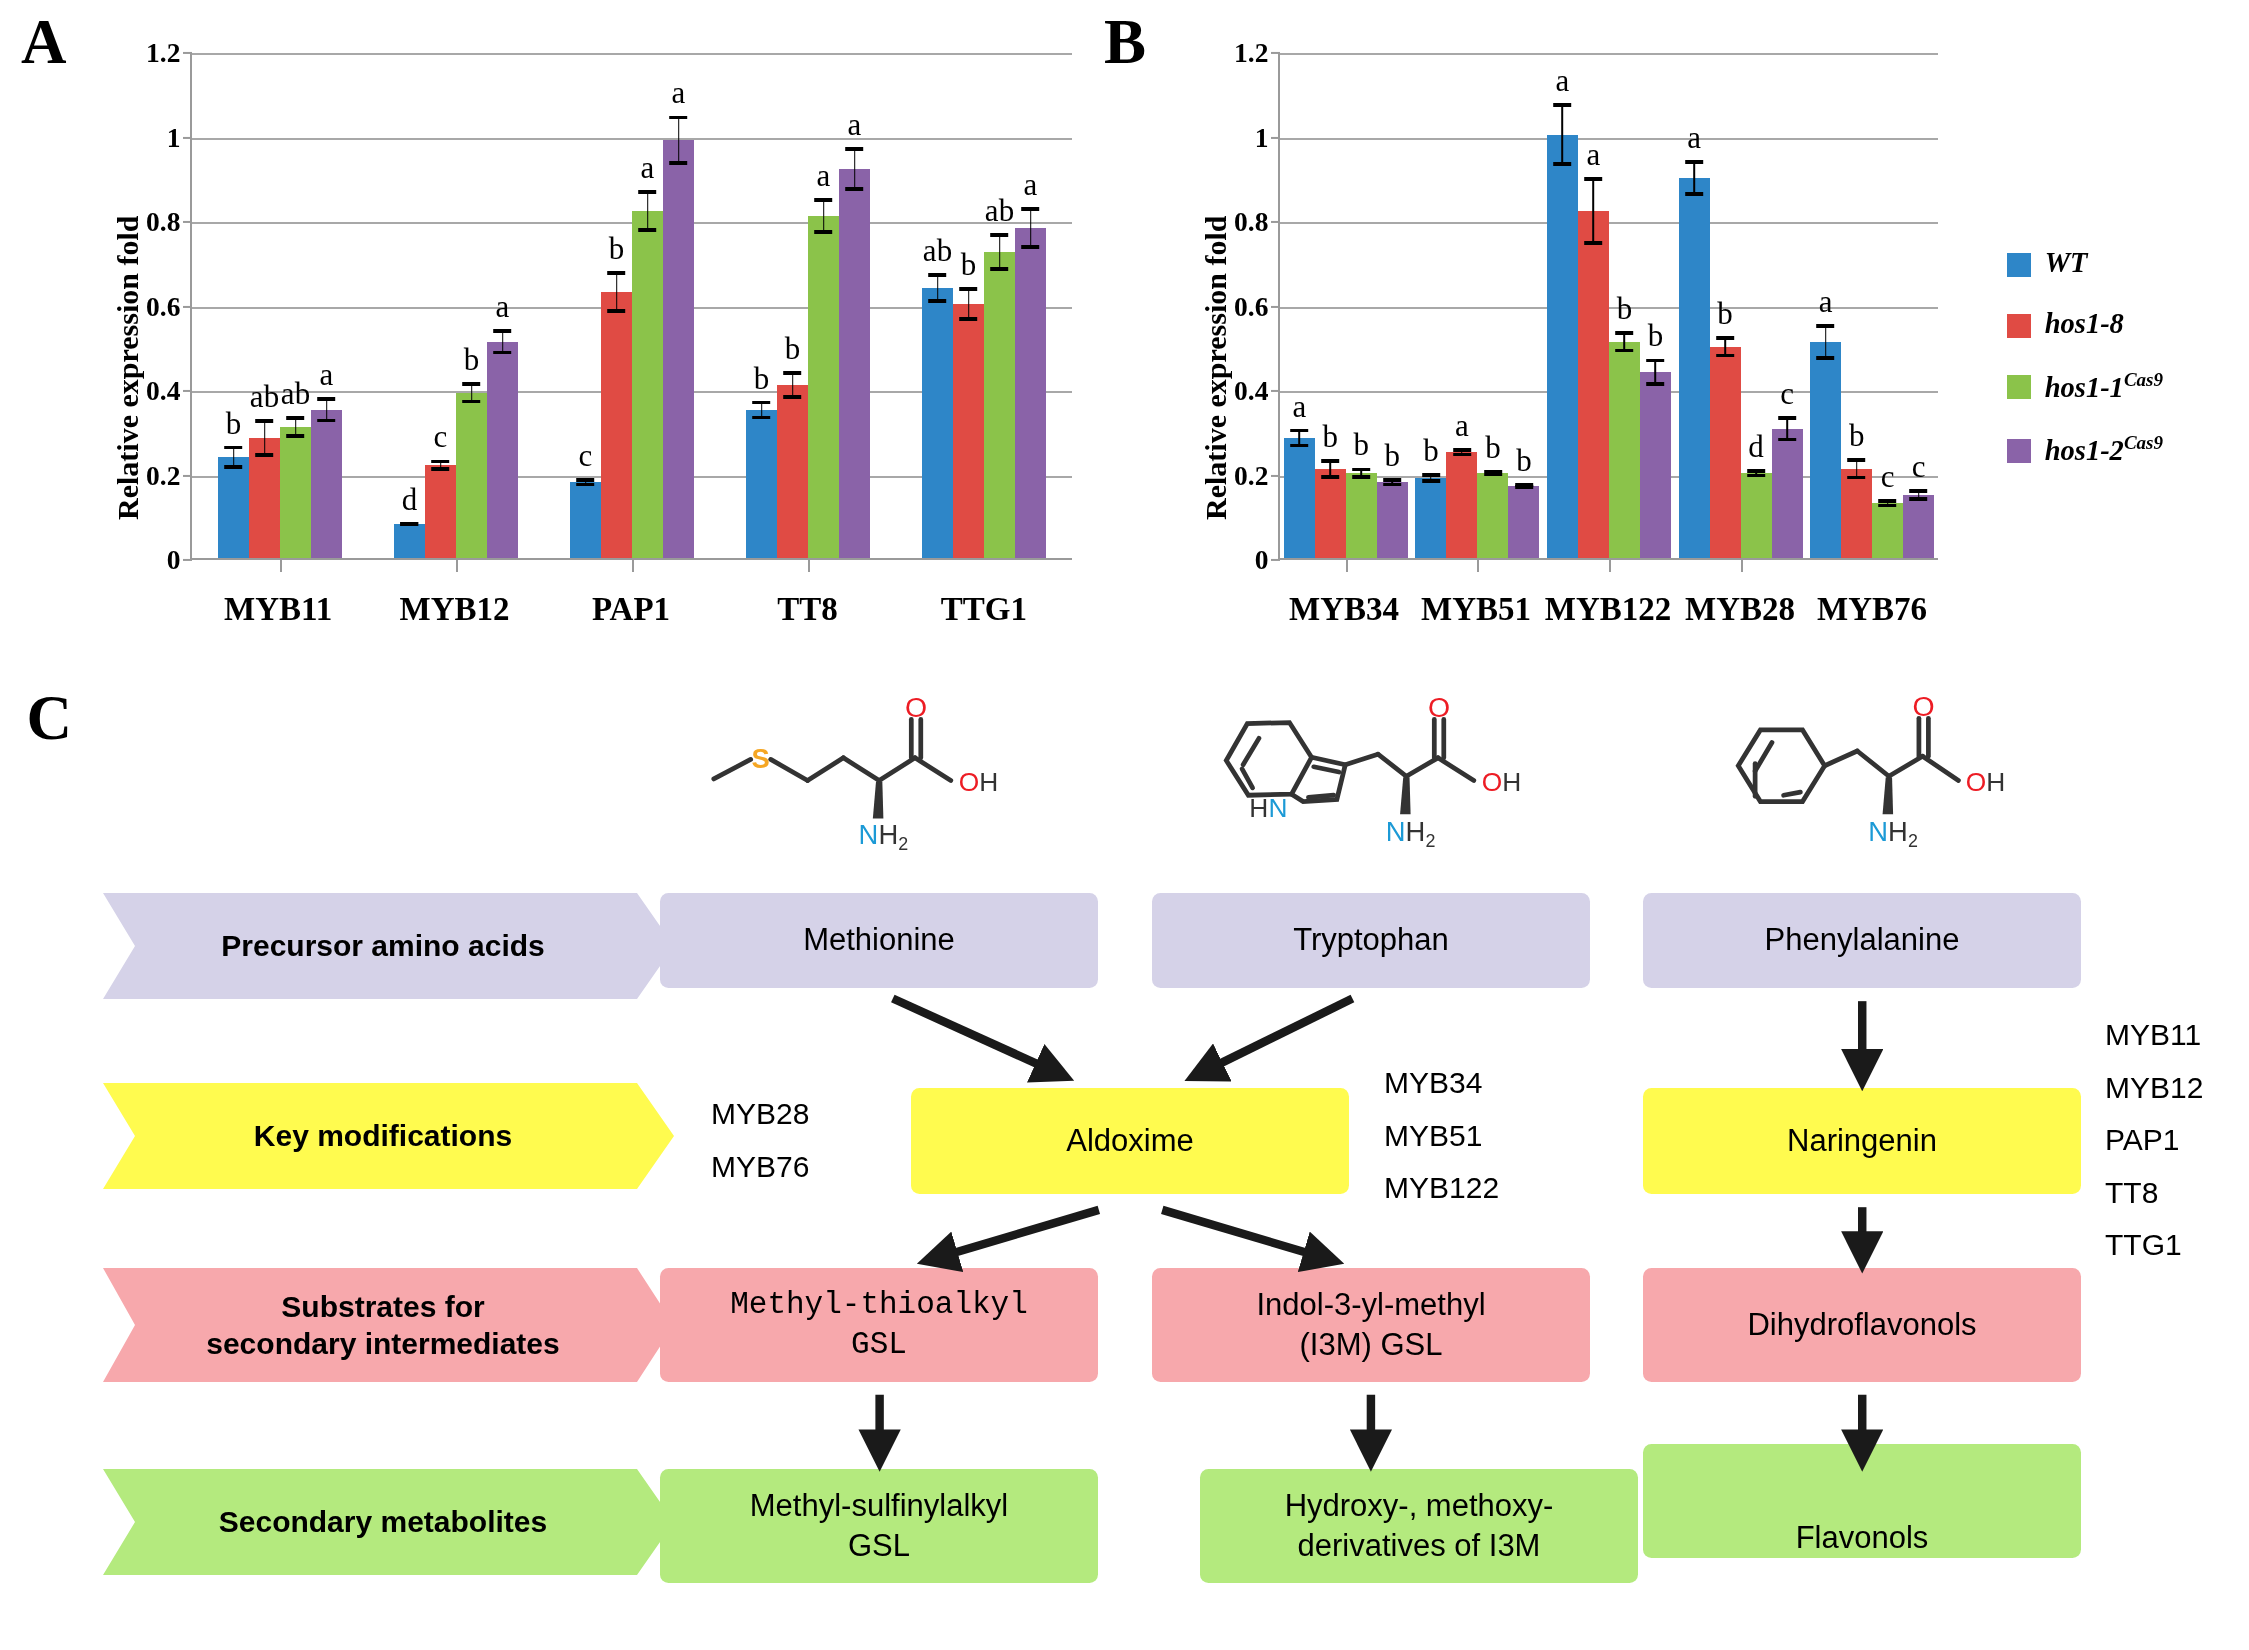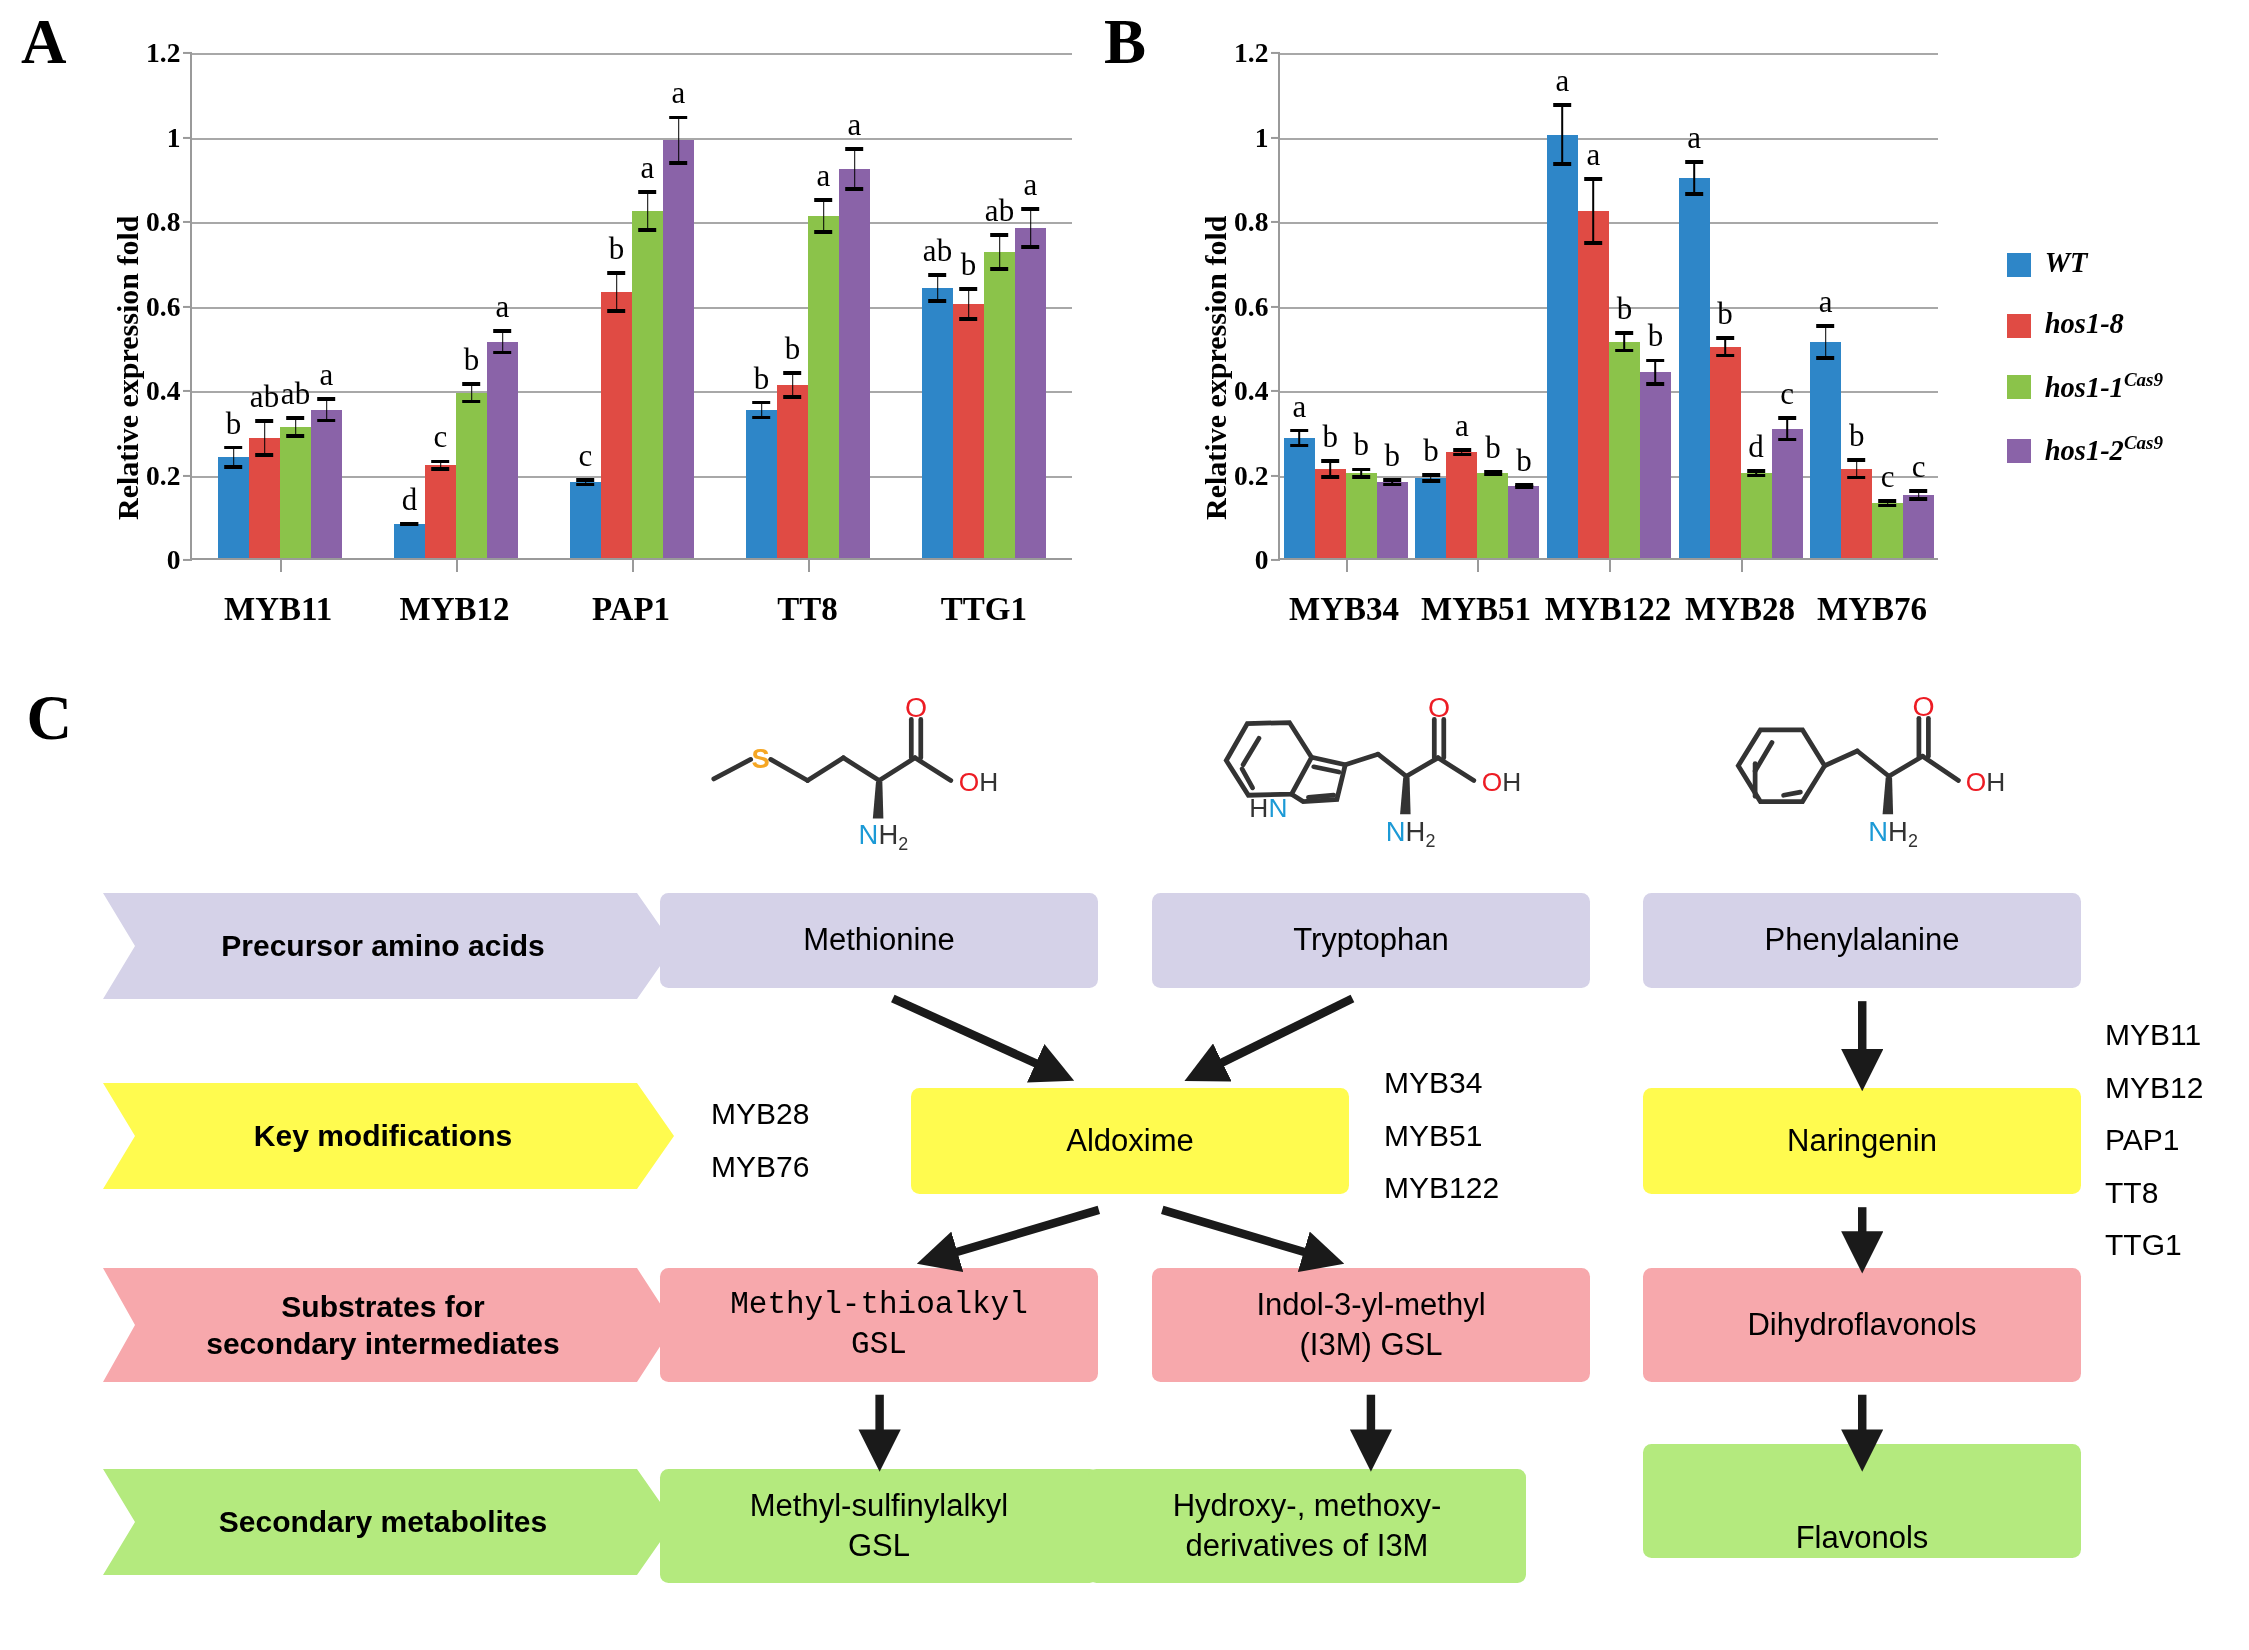--- a/index.html
+++ b/index.html
@@ -464,21 +464,21 @@
 <div class="pbox" style="left:660px;top:1469px;width:438px;height:114px;background:#B4EA7E;">
     <span id="c0m"><span>Methyl-sulfinylalkyl</span><br><span>GSL</span></span>
   </div>
 
 <div class="pbox" style="left:1152px;top:893px;width:438px;height:95px;background:#D5D2E8;">
     <span>Tryptophan</span>
   </div>
 <div class="pbox" style="left:1152px;top:1268px;width:438px;height:114px;background:#F7A8AC;">
     <span id="c1s"><span>Indol-3-yl-methyl</span><br><span>(I3M) GSL</span></span>
   </div>
-<div class="pbox" style="left:1088px;top:1469px;width:438px;height:114px;background:#B4EA7E;">
+<div class="pbox" style="left:1200px;top:1469px;width:438px;height:114px;background:#B4EA7E;">
     <span id="c1m"><span>Hydroxy-, methoxy-</span><br><span>derivatives of I3M</span></span>
   </div>
 
 <div class="pbox" style="left:1643px;top:893px;width:438px;height:95px;background:#D5D2E8;">
     <span>Phenylalanine</span>
   </div>
 <div class="pbox" style="left:1643px;top:1088px;width:438px;height:106px;background:#FFFB4F;">
     <span>Naringenin</span>
   </div>
 <div class="pbox" style="left:1643px;top:1268px;width:438px;height:114px;background:#F7A8AC;">

